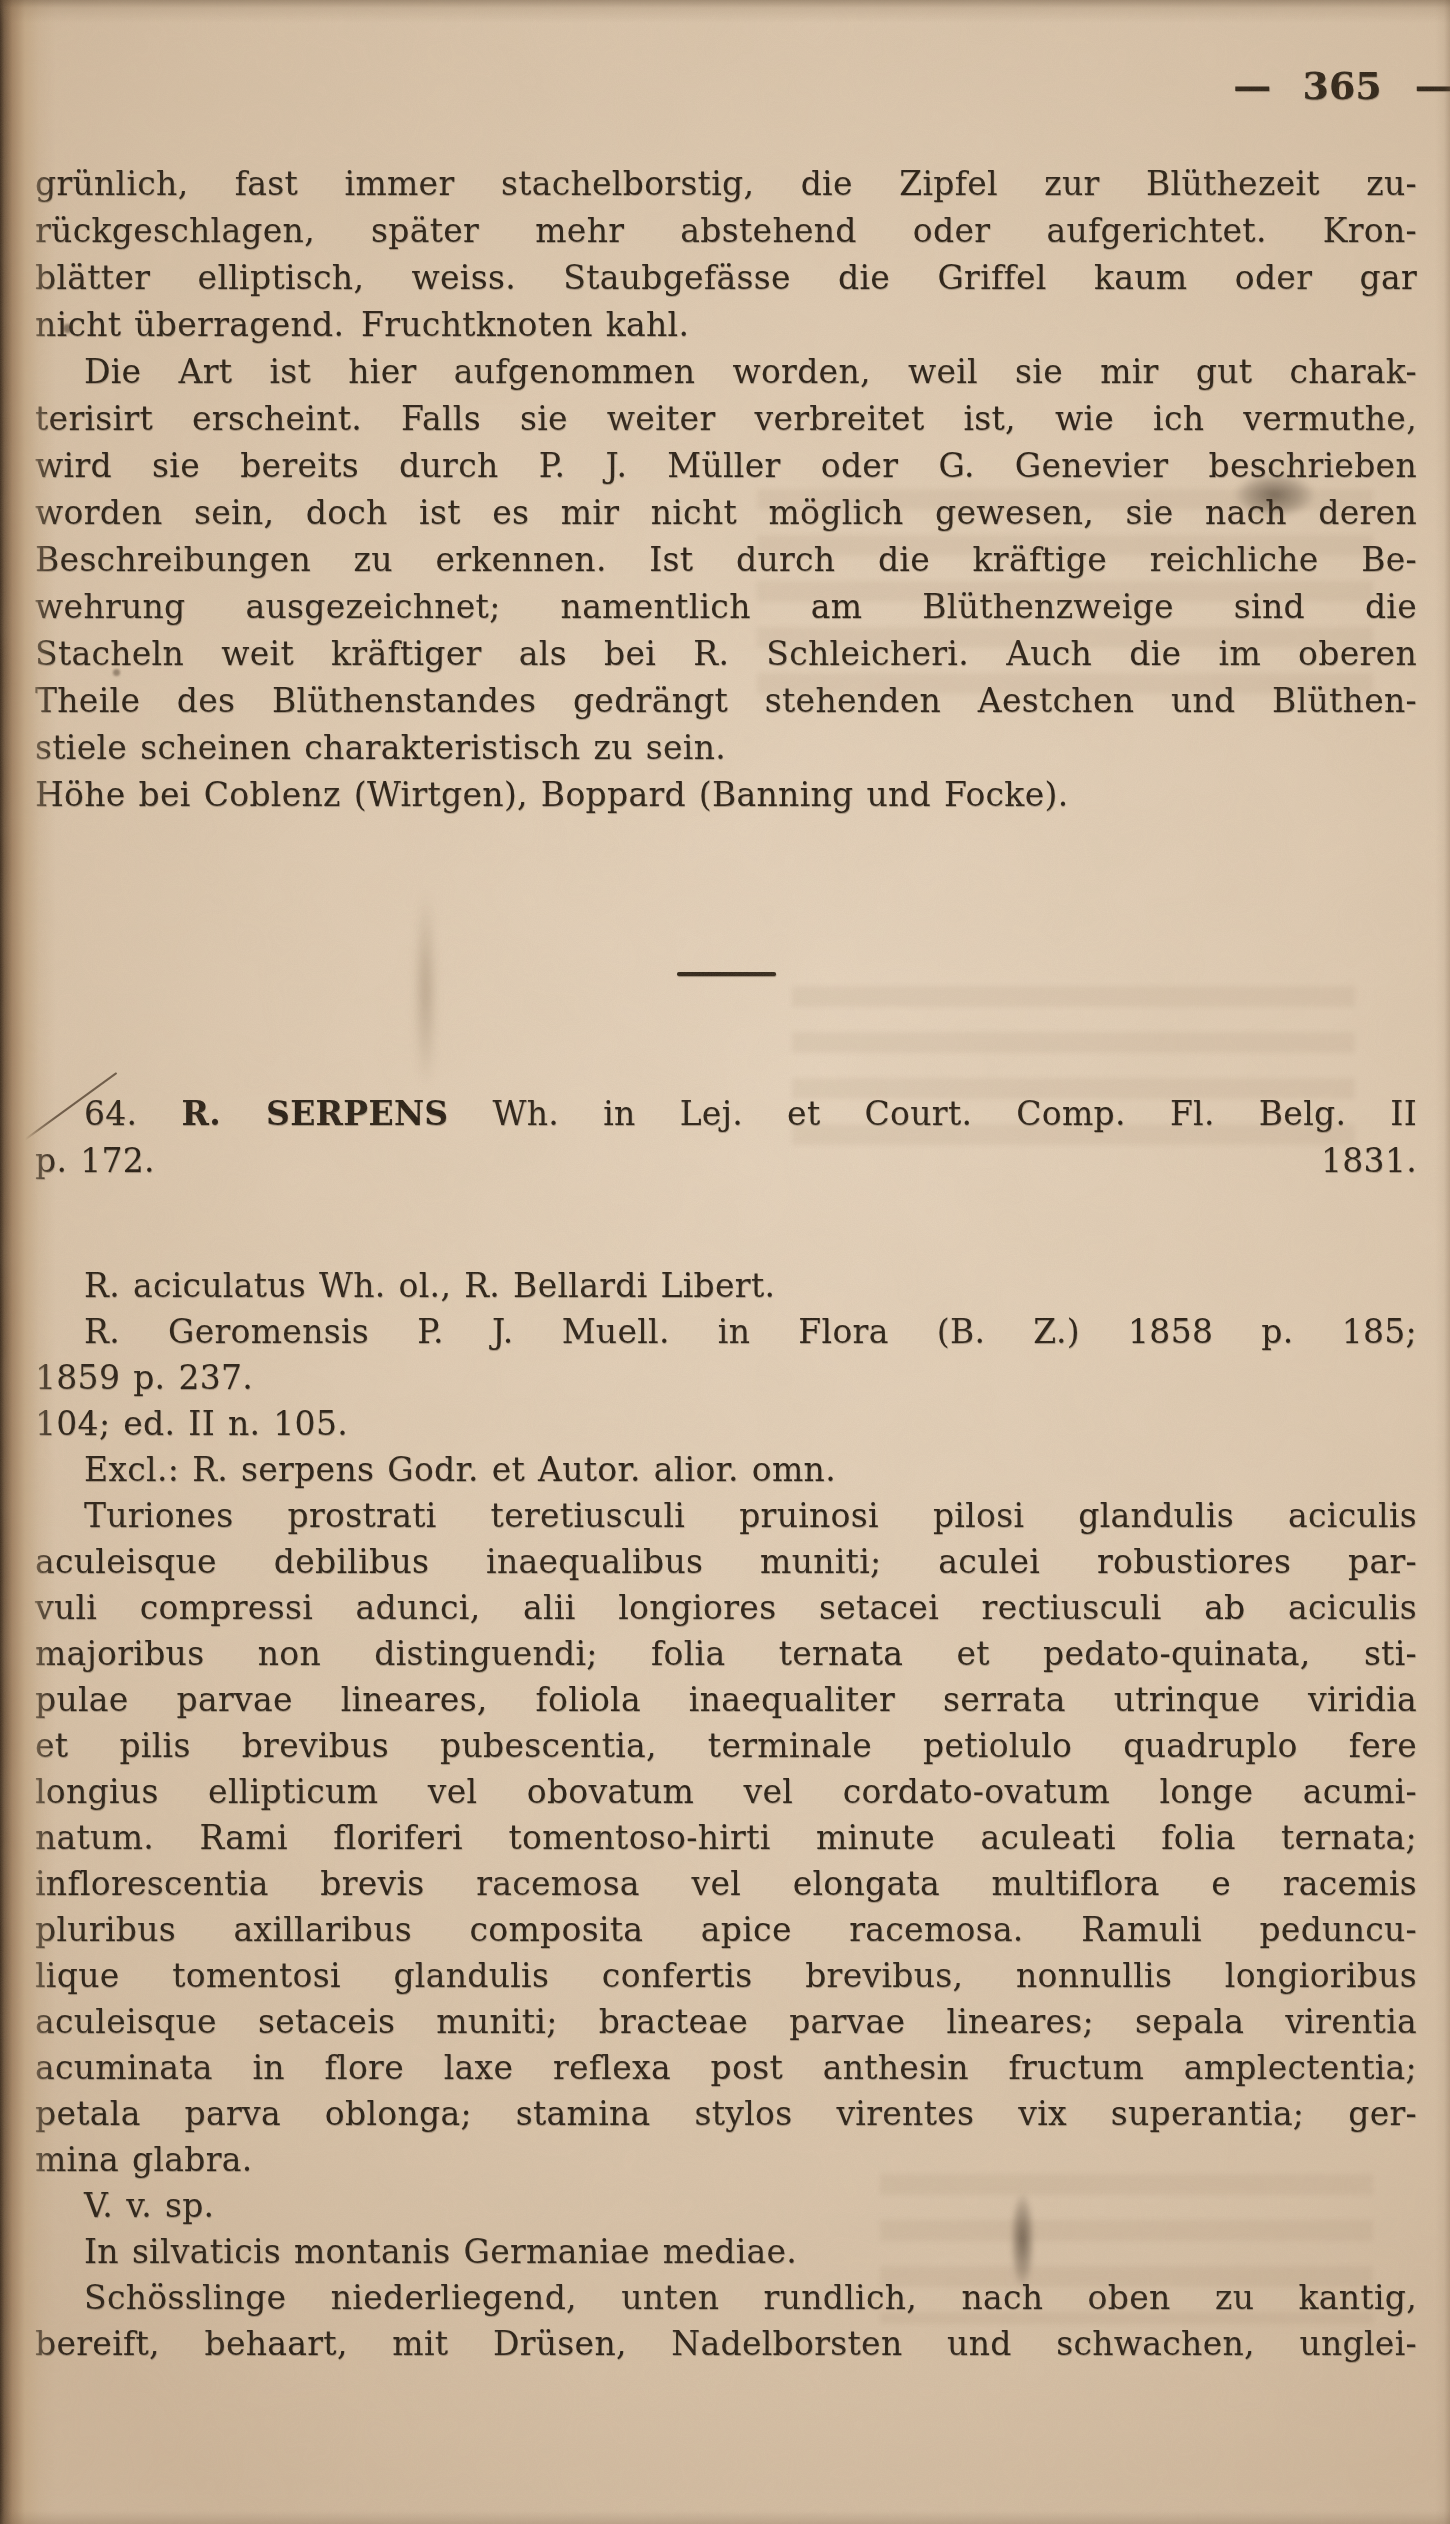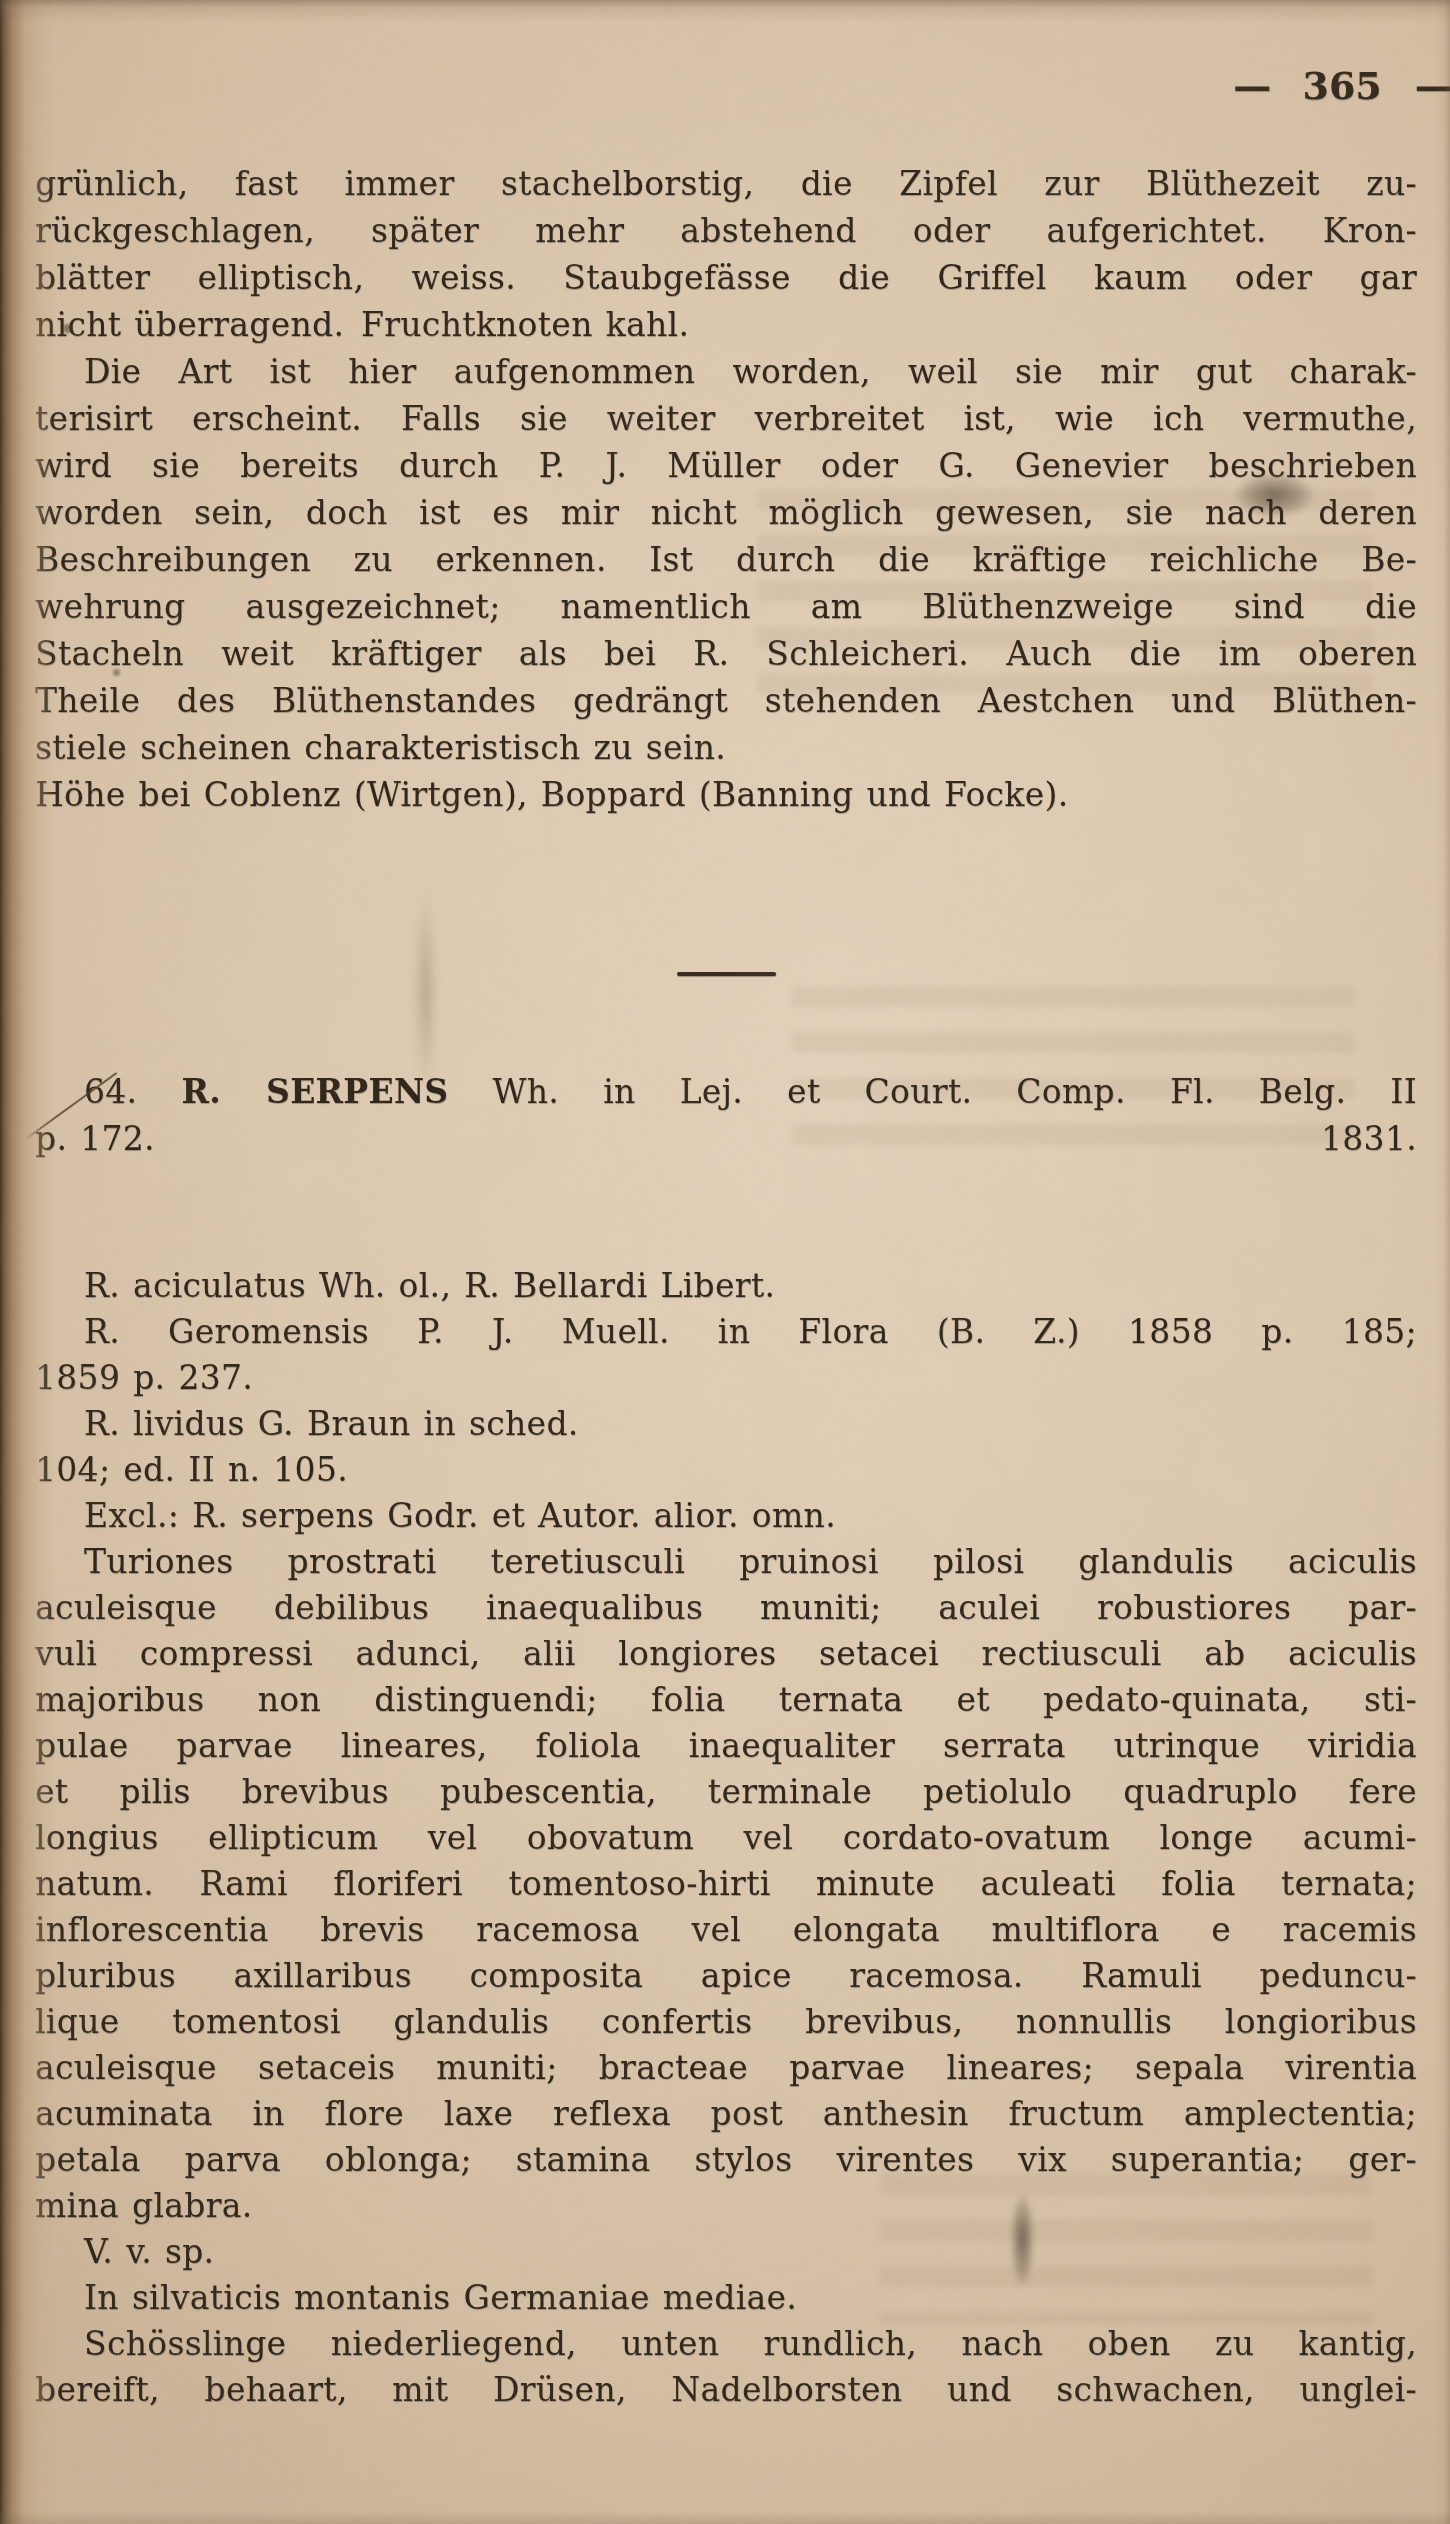--- a/index.html
+++ b/index.html
@@ -34,21 +34,21 @@
   .header{
     position:absolute;top:63px;left:0;width:100%;text-align:right;z-index:5;
     font-size:38px;font-weight:bold;color:#2a2014;
     text-shadow:0.4px 0.7px 0.8px rgba(40,28,16,0.35);
   }
   .header .num{margin:0 33px;}
   .header .dash{letter-spacing:-1.8px;}
 
   .sec{position:absolute;left:35px;width:1382px;z-index:5;}
   #secA{top:160px;}
-  #secB{top:1068px;}
+  #secB{top:1090px;}
   #secC{top:1229px;margin-top:34px;}
 
   .line{
     font-size:33px;height:47px;line-height:47px;white-space:nowrap;
     letter-spacing:0.3px;word-spacing:2.2px;
     text-shadow:0.4px 0.6px 0.7px rgba(40,28,16,0.33);
   }
   #secC .line{height:46px;line-height:46px;}
   .j{text-align:justify;text-align-last:justify;white-space:normal;}
   .indent{text-indent:49px;}
@@ -108,21 +108,20 @@
     <div class="line split">
         <span>p. 172.</span>
         <span>1831.</span>
       </div>
   </div>
 
   <div class="sec" id="secC">
     <div class="line indent">R. aciculatus Wh. ol., R. Bellardi Libert.</div>
     <div class="line j indent">R. Geromensis P. J. Muell. in Flora (B. Z.) 1858 p. 185;</div>
     <div class="line">1859 p. 237.</div>
-    <div class="line indent">R. lividus G. Braun in sched.</div>
     <div class="line">104; ed. II n. 105.</div>
     <div class="line indent">Excl.: R. serpens Godr. et Autor. alior. omn.</div>
     <div class="line j indent">Turiones prostrati teretiusculi pruinosi pilosi glandulis aciculis</div>
     <div class="line j">aculeisque debilibus inaequalibus muniti; aculei robustiores par-</div>
     <div class="line j">vuli compressi adunci, alii longiores setacei rectiusculi ab aciculis</div>
     <div class="line j">majoribus non distinguendi; folia ternata et pedato-quinata, sti-</div>
     <div class="line j">pulae parvae lineares, foliola inaequaliter serrata utrinque viridia</div>
     <div class="line j">et pilis brevibus pubescentia, terminale petiolulo quadruplo fere</div>
     <div class="line j">longius ellipticum vel obovatum vel cordato-ovatum longe acumi-</div>
     <div class="line j">natum. Rami floriferi tomentoso-hirti minute aculeati folia ternata;</div>

